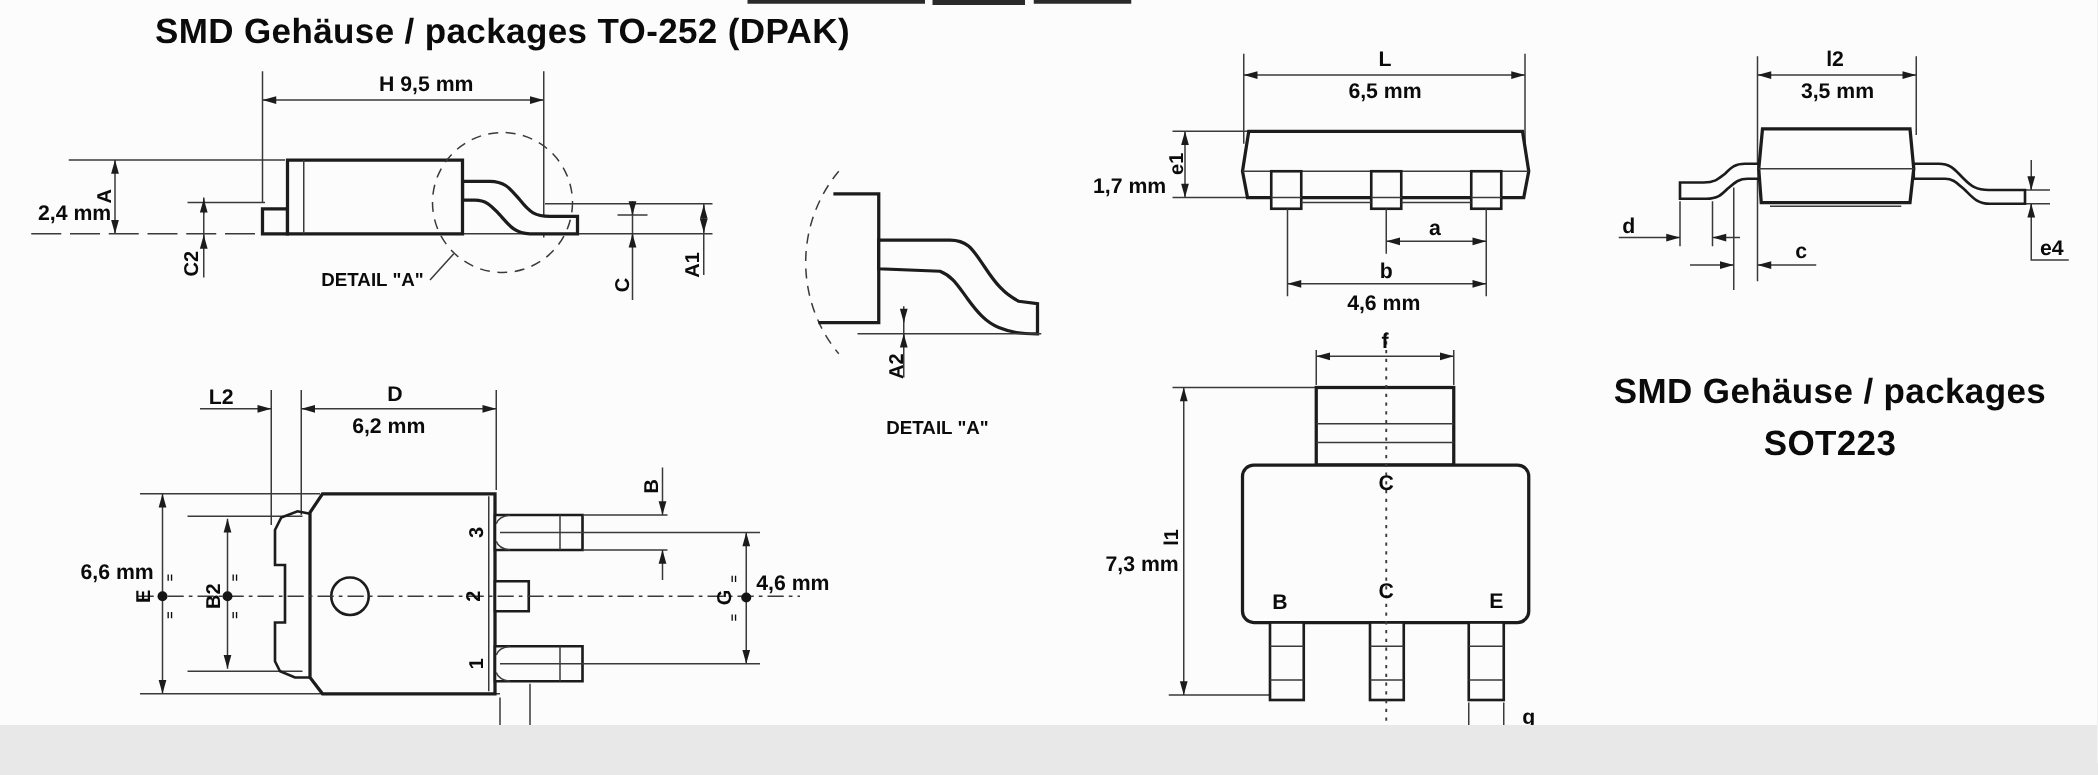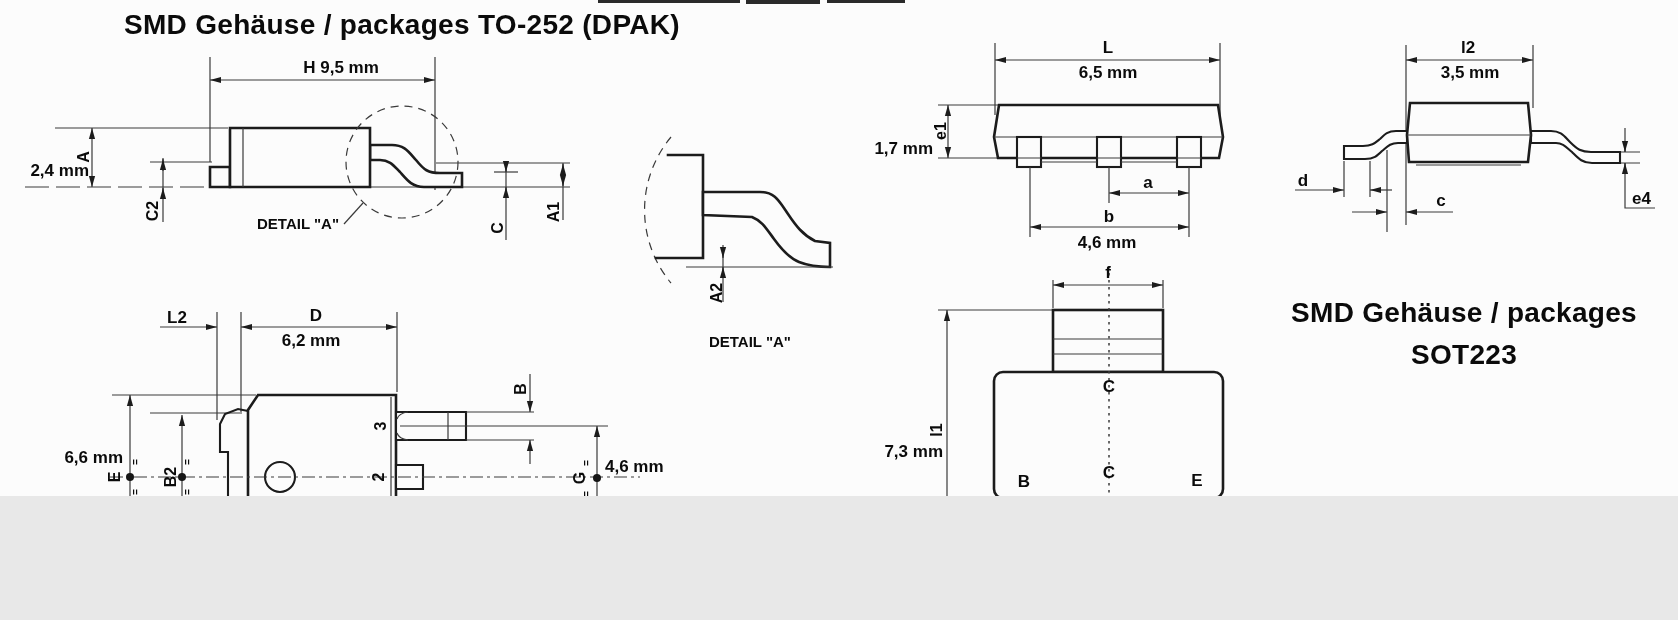--- a/index.html
+++ b/index.html
@@ -1,16 +1,16 @@
 <!DOCTYPE html>
 <html><head>
 <meta charset="utf-8">
 <style>
   html,body{margin:0;padding:0;background:#e8e8e8;}
-  #stage{position:relative;width:1678px;height:496px;background:#fcfcfc;overflow:hidden;
+  #stage{position:relative;width:1678px;height:580px;background:#fcfcfc;overflow:hidden;
          font-family:"Liberation Sans",sans-serif;}
   svg{position:absolute;left:0;top:0;}
   text{font-family:"Liberation Sans",sans-serif;font-weight:bold;fill:#0b0b0b;}
   .t28{font-size:28px;letter-spacing:.3px;}
   .t17{font-size:17px;}
   .t16{font-size:16px;}
   .t15{font-size:15px;}
   .t10{font-size:10px;}
   .tk{stroke:#1c1c1c;stroke-width:2.6;fill:none;stroke-linejoin:miter;stroke-linecap:square;}
   .tk2{stroke:#1c1c1c;stroke-width:2.1;fill:none;stroke-linejoin:miter;}

